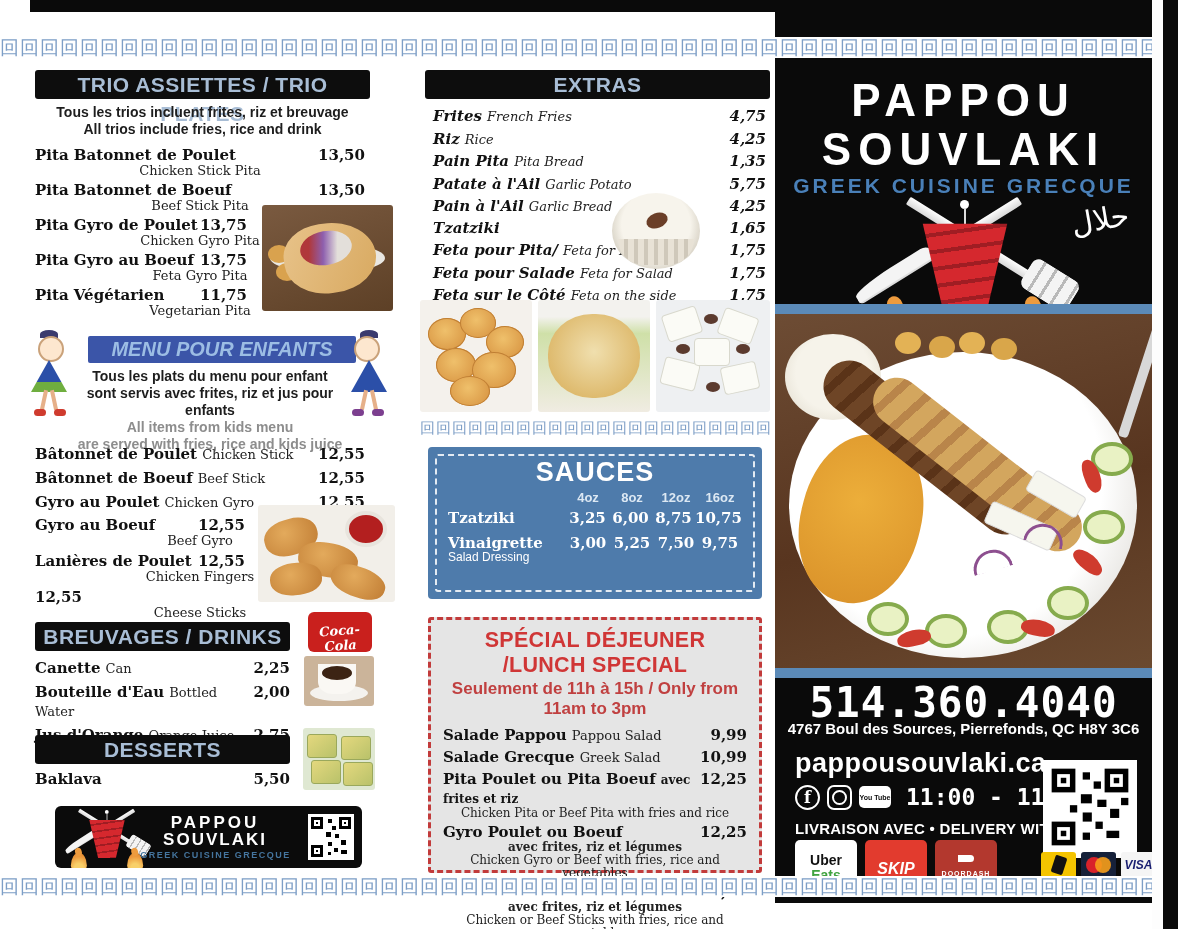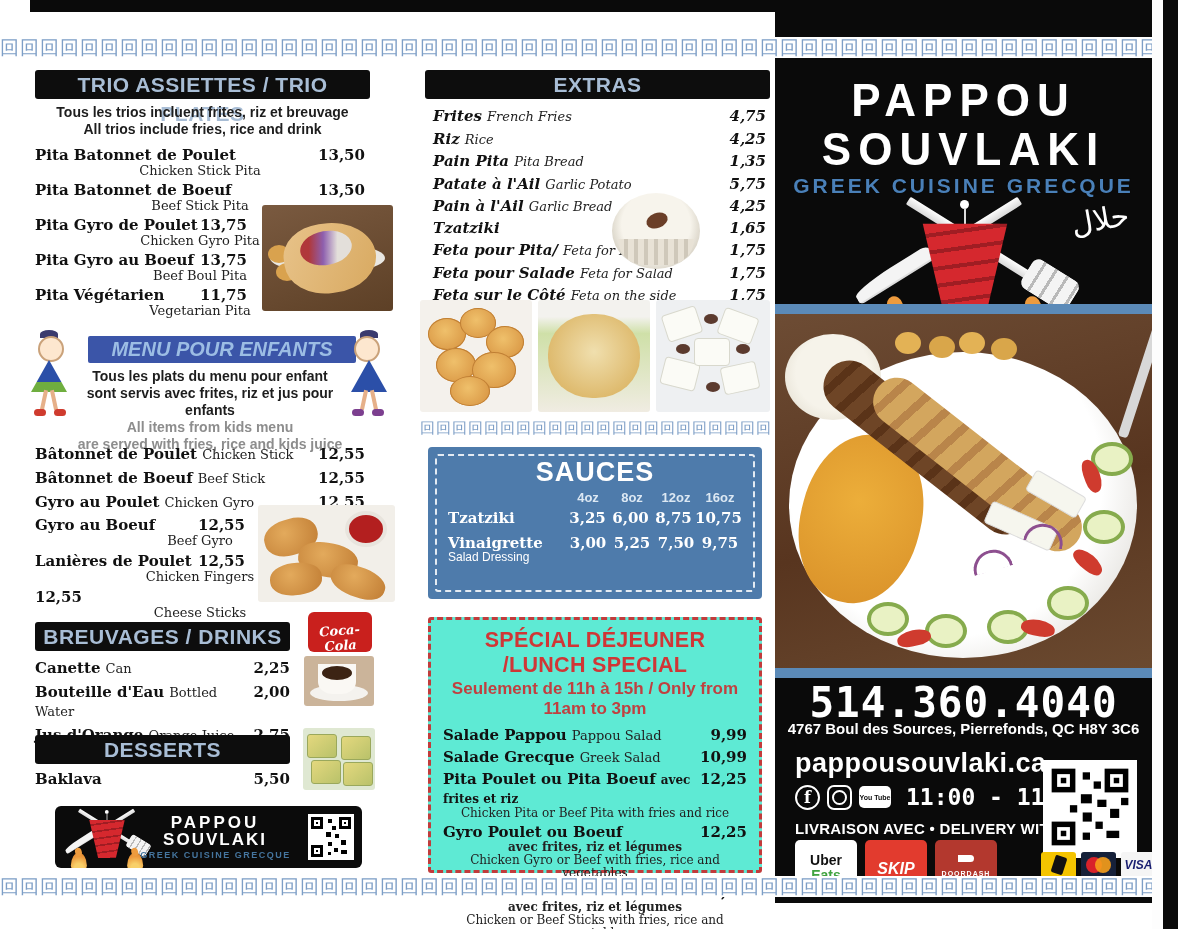--- a/index.html
+++ b/index.html
@@ -59,21 +59,21 @@
   
   .sauces{position:absolute;left:428px;top:447px;width:334px;height:152px;background:#4e7bab;border-radius:4px;color:#fff;}
   .sauces .dash{position:absolute;inset:7px;border:2px dashed rgba(255,255,255,.85);border-radius:3px;}
   .sauces h2{margin:10px 0 2px;text-align:center;font-size:27px;letter-spacing:1px;color:#fff;font-weight:bold;}
   .srow{display:flex;padding:0 20px;align-items:baseline;}
   .srow .nm{flex:0 0 118px;font-family:"DejaVu Serif",serif;font-weight:bold;font-size:15px;}
   .srow .cell{flex:1;text-align:center;font-family:"DejaVu Serif",serif;font-weight:bold;font-size:15px;}
   .srow .szcell{flex:1;text-align:center;font-size:13px;color:#dce8f3;font-weight:bold;}
   .sauces .nm-sub{padding:0 20px;font-size:12px;color:#ffffff;margin-top:-2px;}
   
-  .lunch{position:absolute;left:428px;top:617px;width:334px;height:256px;background:#5eead4;
+  .lunch{position:absolute;left:428px;top:617px;width:334px;height:256px;background:#e5e5e5;
          border:3px dashed #c23b3b;border-radius:3px;box-sizing:border-box;padding:6px 12px 0;}
   .lunch h2{margin:2px 0 0;text-align:center;color:#d03636;font-size:21.5px;letter-spacing:.3px;font-weight:bold;}
   .lunch .sub{text-align:center;font-weight:bold;font-size:17px;color:#c04040;margin:1px 0 6px;}
   .lunch .irow{margin-top:3px;}
   .lunch .small-bold{font-weight:bold;font-size:12px;}
   .lunch .isub{font-size:12px;line-height:13px;}
   
   .panel{position:absolute;left:775px;top:12px;width:377px;height:891px;background:#0a0a0a;overflow:hidden;}
   .brand1,.brand2{position:absolute;left:0;width:100%;text-align:center;color:#fff;font-weight:bold;
         font-size:44px;letter-spacing:7px;transform:scaleY(1.06);}
@@ -191,21 +191,21 @@
     <div class="isub">Beef Stick Pita</div>
     <div class="irow" style="margin-top:3px;width:212px;">
       <span class="ifr">Pita Gyro de Poulet</span>
       <span class="iprice">13,75</span>
     </div>
     <div class="isub">Chicken Gyro Pita</div>
     <div class="irow" style="margin-top:3px;width:212px;">
       <span class="ifr">Pita Gyro au Boeuf</span>
       <span class="iprice">13,75</span>
     </div>
-    <div class="isub">Beef Boul Pita</div>
+    <div class="isub">Feta Gyro Pita</div>
     <div class="irow" style="margin-top:3px;width:212px;">
       <span class="ifr">Pita Végétarien</span>
       <span class="iprice">11,75</span>
     </div>
     <div class="isub">Vegetarian Pita</div>
   </div>
 
   <div class="photo ph-gyro" style="left:262px;top:205px;width:131px;height:106px;">
     <div class="plate"></div>
     <div class="chip" style="left:6px;top:40px;"></div>

